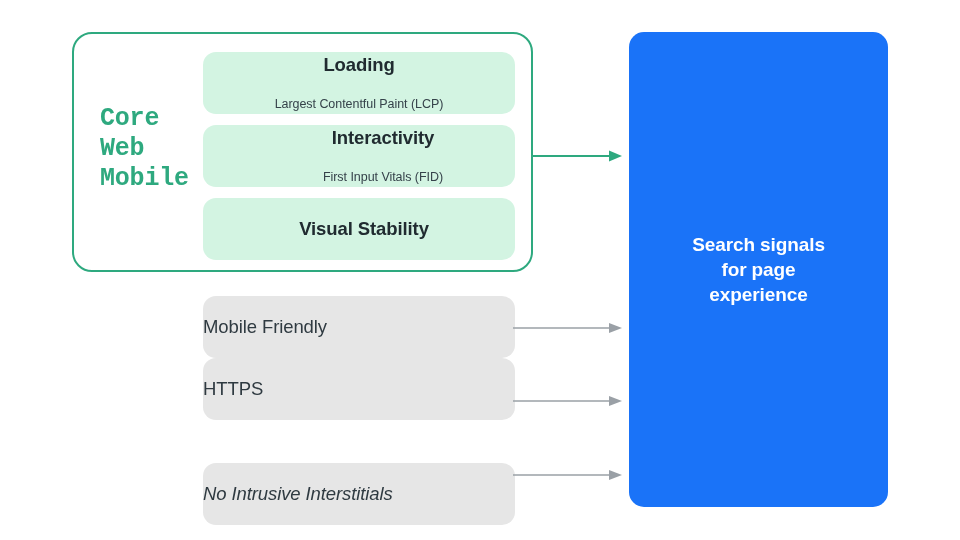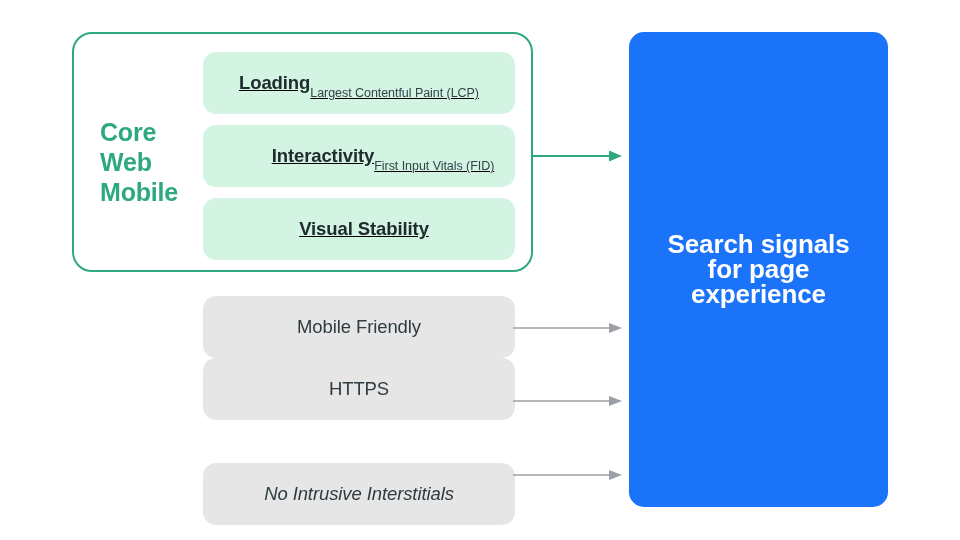--- a/index.html
+++ b/index.html
@@ -31,45 +31,45 @@
     height: 240px;
     box-sizing: border-box;
     border: 2px solid #2ea97f;
     border-radius: 20px;
     background: transparent;
   }
 
   .cwv-label {
     position: absolute;
     left: 100px;
-    top: 117px;
+    top: 104px;
     width: 96px;
     color: #2ea97f;
     font-size: 25px;
     font-weight: bold;
     line-height: 30px;
     letter-spacing: -0.2px;
     text-align: left;
+    font-family: Liberation Mono, monospace;
   }
   .cwv-label span { display: block; }
 
   
   .metric-card {
     position: absolute;
     left: 203px;
     width: 312px;
     height: 62px;
     background: #d3f4e2;
     border-radius: 13px;
     display: flex;
-    flex-direction: row;
+    flex-direction: column;
     align-items: center;
     justify-content: center;
     box-sizing: border-box;
-    text-decoration: underline;
   }
   .metric-card.m1 { top: 52px; }
   .metric-card.m2 { top: 125px; padding-left: 48px; }
   .metric-card.m3 { top: 198px; padding-left: 10px; }
 
   .metric-title {
     color: #202b30;
     font-size: 18.5px;
     font-weight: bold;
     line-height: 22px;
@@ -87,21 +87,21 @@
   
   .signal-card {
     position: absolute;
     left: 203px;
     width: 312px;
     height: 62px;
     background: #e6e6e6;
     border-radius: 13px;
     display: flex;
     align-items: center;
-    justify-content: center;
+    justify-content: flex-start;
     box-sizing: border-box;
   }
   .signal-card.s1 { top: 296px; }
   .signal-card.s2 { top: 358px; }
   .signal-card.s3 { top: 463px; font-style: italic; }
 
   .signal-title {
     color: #2f3a41;
     font-size: 18.5px;
     font-weight: normal;
@@ -129,21 +129,21 @@
     width: 259px;
     height: 475px;
     background: #1a73f8;
     border-radius: 15px;
     display: flex;
     align-items: center;
     justify-content: center;
   }
   .outcome-text {
     color: #ffffff;
-    font-size: 26px;
+    font-size: 19px;
     font-weight: bold;
     line-height: 25px;
     text-align: center;
     letter-spacing: -0.1px;
     white-space: pre-line;
     padding: 0 18px;
   }
 </style>
 </head>
 <body>

